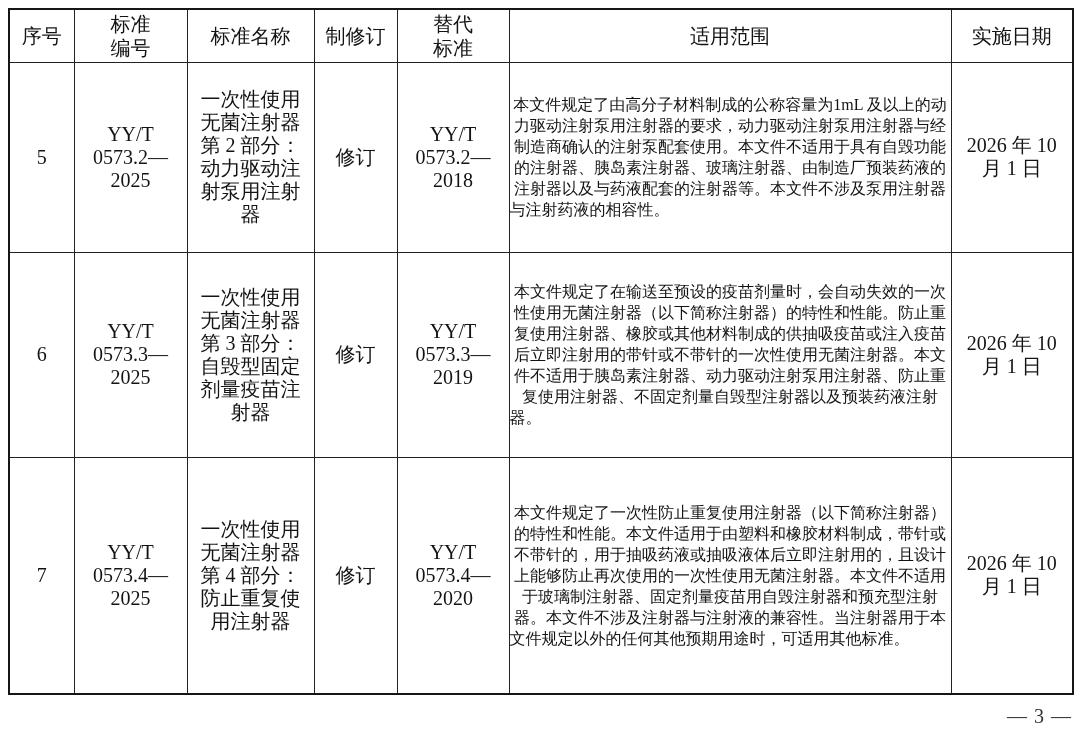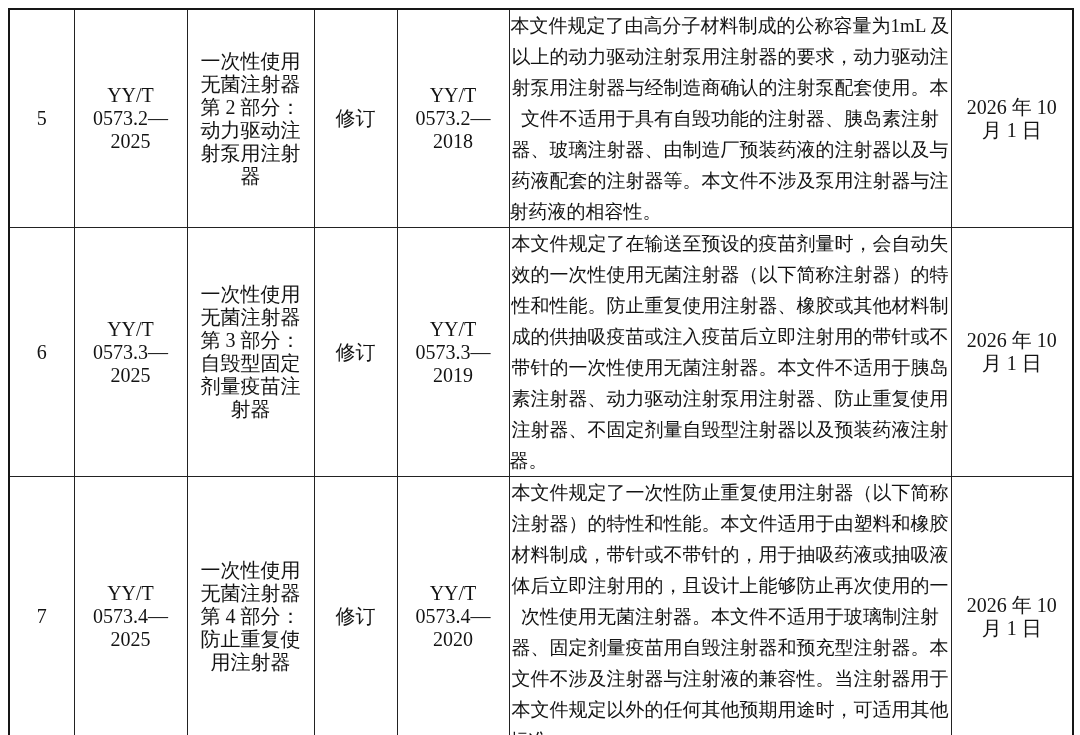--- a/index.html
+++ b/index.html
@@ -43,22 +43,22 @@
     white-space: pre-line;
   }
   td.center-cell {
     font-size: 20px;
     line-height: 23px;
     white-space: pre-line;
   }
   td.scope-cell {
     text-align: justify;
     text-align-last: left;
-    font-size: 19px;
-    line-height: 31px;
+    font-size: 16px;
+    line-height: 21px;
     padding: 4px 9px 4px 10px;
     white-space: normal;
     word-break: break-all;
   }
   .footer {
     width: 1064px;
     margin: 9px 8px 0 8px;
     text-align: right;
     font-size: 20px;
     line-height: 24px;
@@ -76,20 +76,31 @@
       <col style="width:65px">
       <col style="width:113px">
       <col style="width:127px">
       <col style="width:83px">
       <col style="width:112px">
       <col style="width:442px">
       <col style="width:122px">
     </colgroup>
 
     <tbody>
+        <tr class="hrow">
+      <th class="colhead">序号</th>
+      <th class="colhead">标准
+编号</th>
+      <th class="colhead">标准名称</th>
+      <th class="colhead">制修订</th>
+      <th class="colhead">替代
+标准</th>
+      <th class="colhead">适用范围</th>
+      <th class="colhead">实施日期</th>
+    </tr>
 
     <tr class="r0">
       <td class="center-cell">5</td>
       <td class="center-cell">YY/T
 0573.2—
 2025</td>
       <td class="center-cell">一次性使用
 无菌注射器
 第 2 部分：
 动力驱动注

